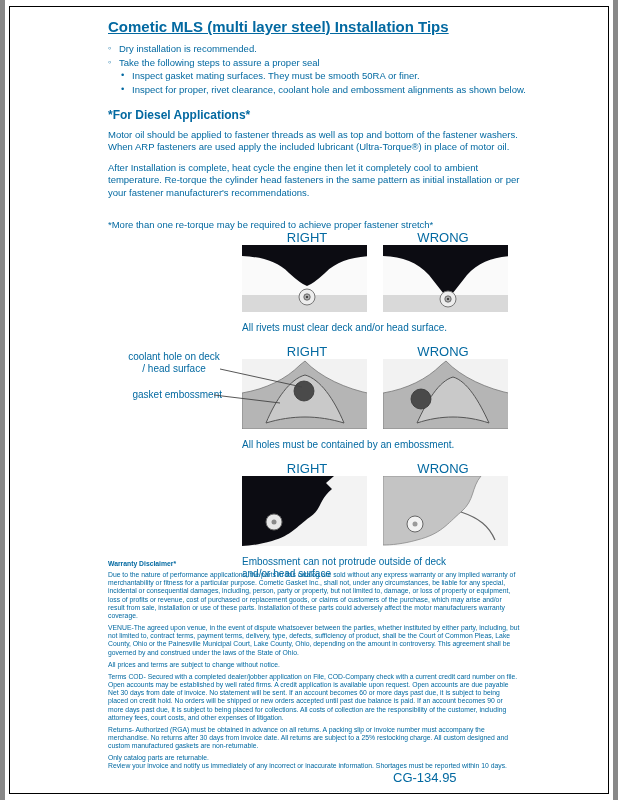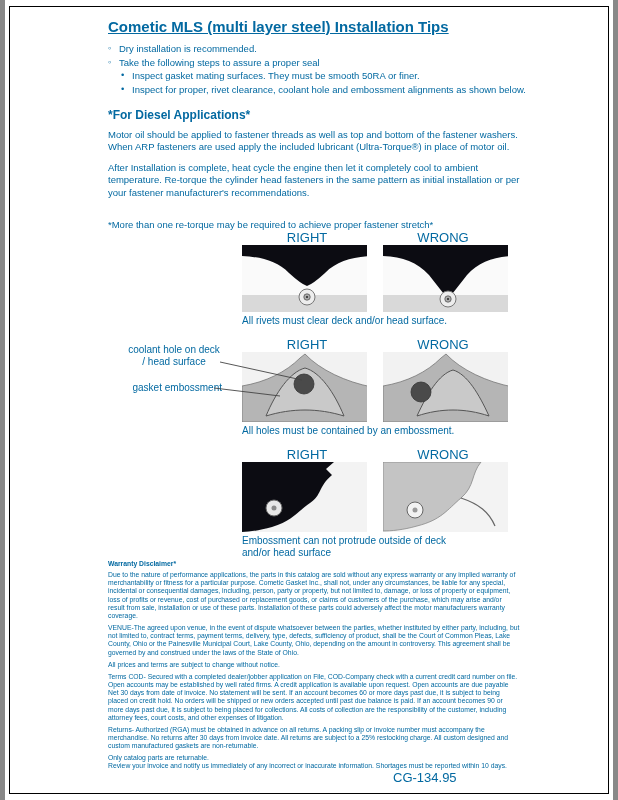--- a/index.html
+++ b/index.html
@@ -19,21 +19,21 @@
   .note{font-size:9.5px;margin-top:20px;}
 
   .diagram-area{position:absolute;left:237px;top:230px;width:266px;}
   .dg-section{margin-top:0;}
   .dg-section + .dg-section{margin-top:10px;}
   .dg-labels{display:flex;width:266px;font-size:13px;line-height:15px;}
   .dg-labels span{width:130px;text-align:center;}
   .dg-labels span + span{margin-left:6px;}
   .dg-row{display:flex;gap:16px;position:relative;}
   .dg-row svg{display:block;}
-  .dg-caption{font-size:10px;line-height:12px;margin-top:3px;}
+  .dg-caption{font-size:10px;line-height:12px;margin-top:10px;}
   .dg-caption.two-line{width:215px;}
   .side-label-1{position:absolute;left:-116px;top:-8px;width:96px;font-size:10px;line-height:1.2;text-align:center;}
   .side-label-2{position:absolute;left:-132px;top:30px;width:112px;font-size:10px;text-align:right;}
   .connectors{position:absolute;left:-20px;top:0;width:80px;height:60px;overflow:visible;}
 
   .legal{position:absolute;left:103px;top:560px;width:412px;font-size:6.8px;line-height:1.2;}
   .legal .heading{font-weight:bold;margin:0 0 3px 0;}
   .legal p{margin:0 0 4px 0;}
   .legal p.tight{margin-bottom:0;}
   .doc-code{position:absolute;left:388px;top:770px;font-size:13px;}

